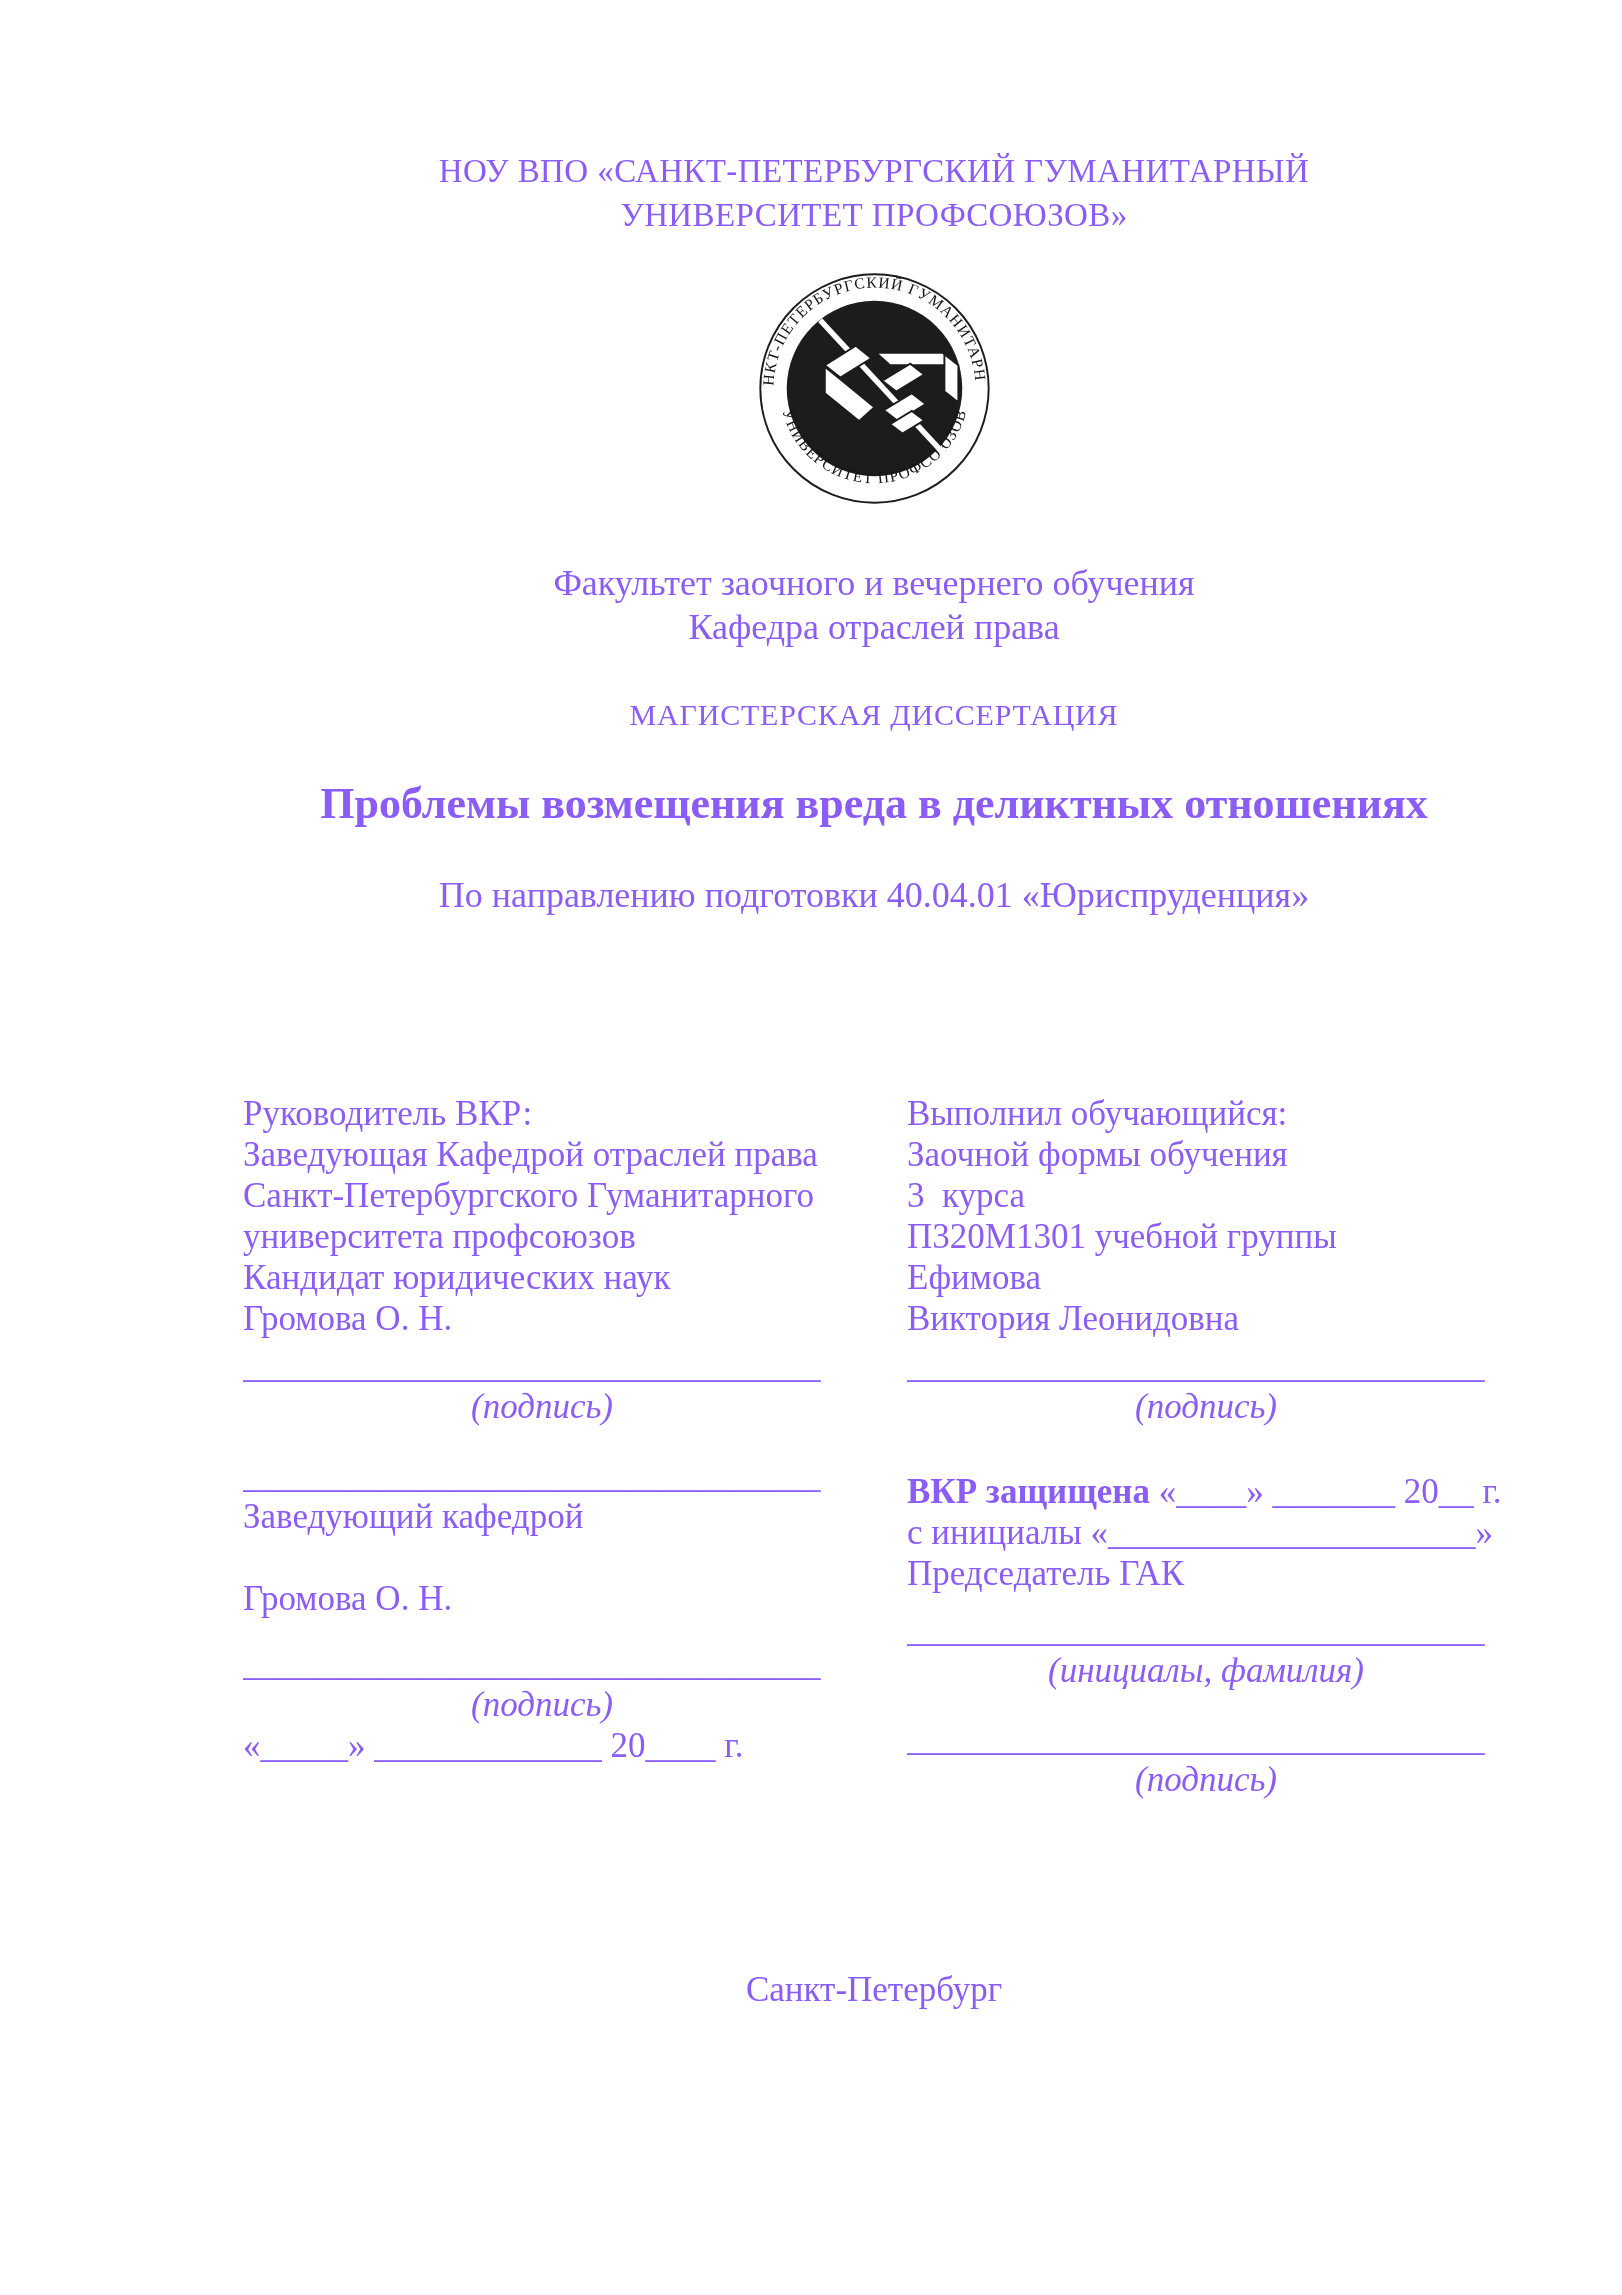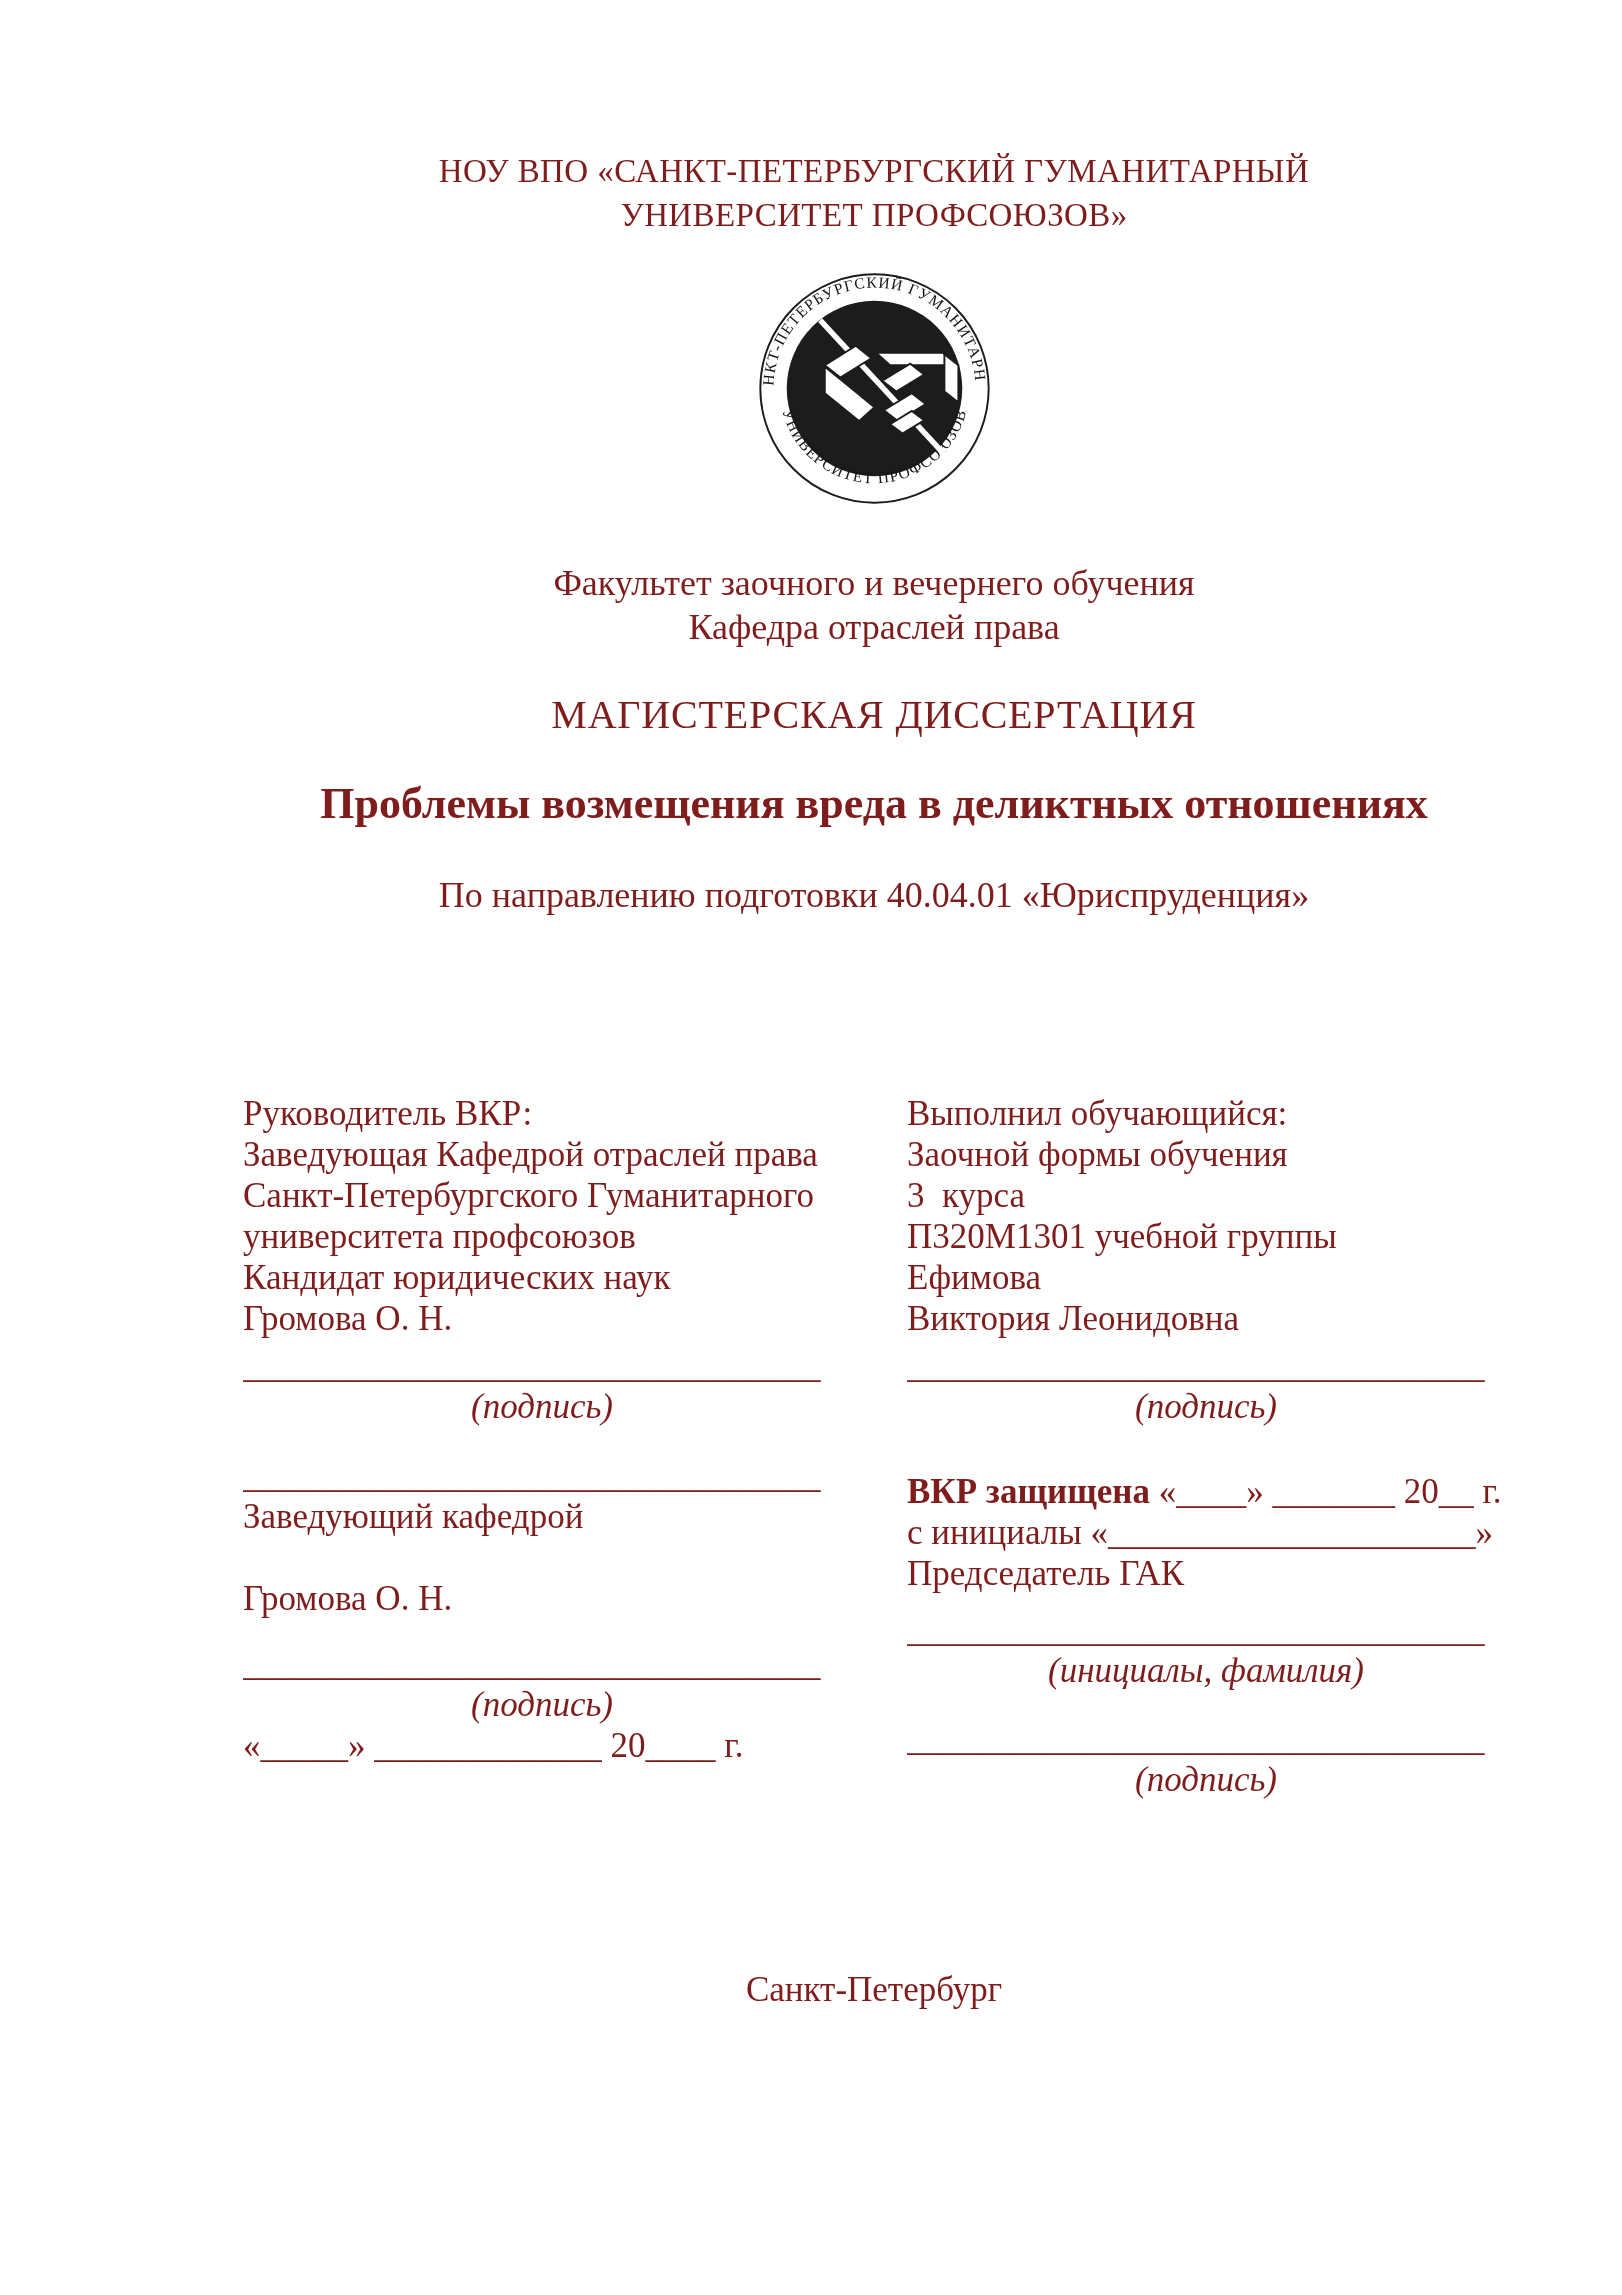--- a/index.html
+++ b/index.html
@@ -1,29 +1,29 @@
 <!DOCTYPE html>
 <html style="font-size:12.6px"><head>
 <meta charset="utf-8">
 <style>
   html,body { margin:0; padding:0; background:#ffffff; }
   .page {
     position:relative; width:1544px; height:2295px; background:#ffffff;
-    color:#7f1d1d; font-family:"Liberation Serif", serif; overflow:hidden;
+    color:#8b5cf6; font-family:"Liberation Serif", serif; overflow:hidden;
   }
   .content { margin-left:243px; width:1262px; }
   .center { text-align:center; }
 
   .header { margin-top:149px; font-size:33px; line-height:44px; letter-spacing:0.4px; }
 
   .seal { display:block; margin:35px auto 0 auto; width:233px; height:233px; }
   .seal-text { font-size:20px; letter-spacing:1.5px; fill:#161616; font-family:"Liberation Serif", serif; }
 
   .faculty  { margin-top:56px; font-size:36px; line-height:44px; }
-  .worktype { margin-top:44px; font-size:40px; line-height:44px; letter-spacing:0.8px; }
+  .worktype { margin-top:44px; font-size:30px; line-height:44px; letter-spacing:0.8px; }
   .title    { margin-top:42px; font-size:44px; line-height:50px; font-weight:bold; }
   .direction{ margin-top:45px; font-size:36px; line-height:42px; }
 
   .columns { margin-top:177px; display:flex; justify-content:space-between;
              font-size:35px; line-height:41px; align-items:flex-start; }
   .col { width:598px; }
   .line { white-space:pre-wrap; }
   .nowrap { white-space:pre; }
   .rule { white-space:nowrap; overflow:hidden; letter-spacing:0; }
   .caption { text-align:center; font-style:italic; }

